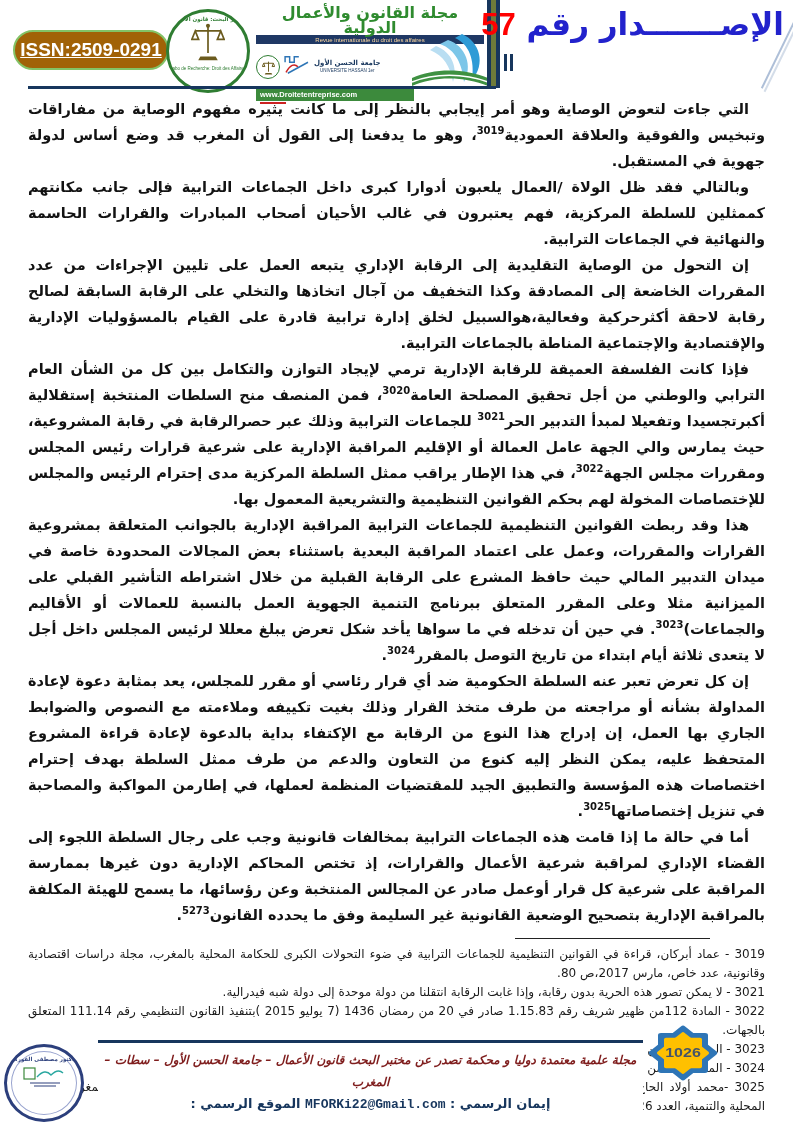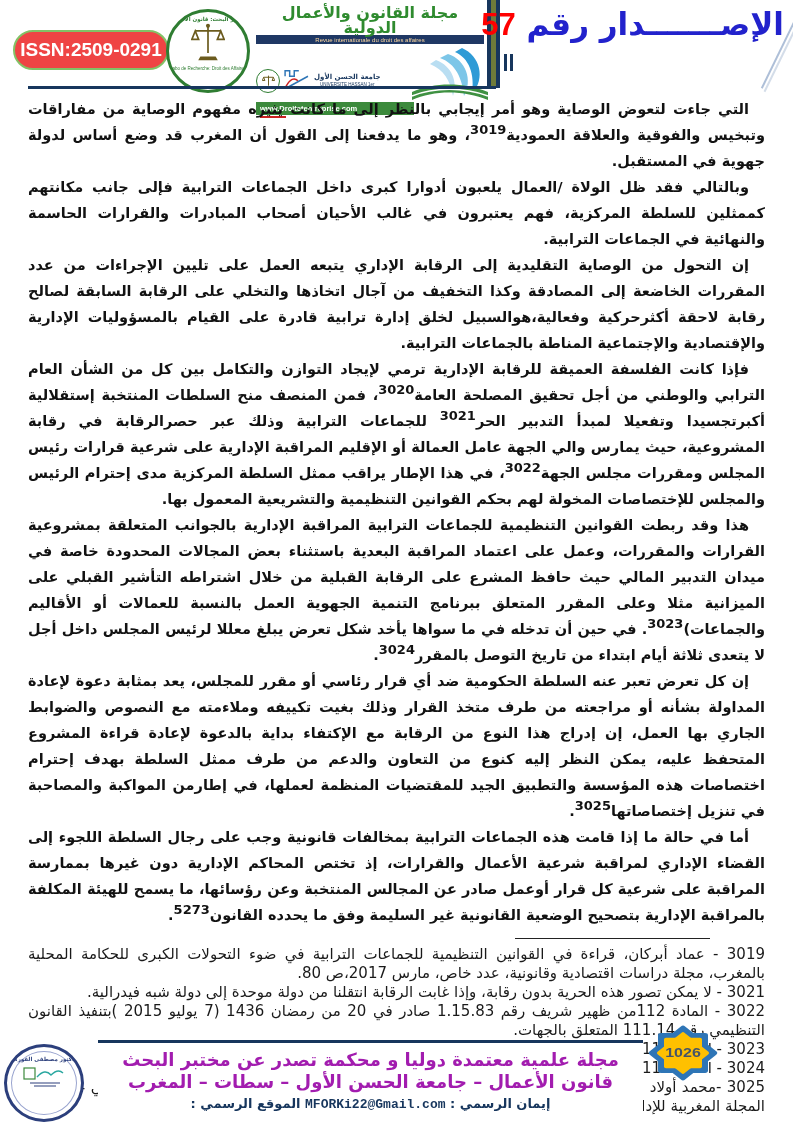--- a/index.html
+++ b/index.html
@@ -1,30 +1,30 @@
 <!DOCTYPE html>
 <html lang="ar"><head>
 <meta charset="utf-8">
 <style>
   html,body{margin:0;padding:0;background:#ffffff;}
   .page{position:relative;width:793px;height:1122px;margin:0 auto;background:#fff;overflow:hidden;
         font-family:"DejaVu Sans",sans-serif;}
 
   
-  .issn-pill{position:absolute;left:13px;top:30px;width:152px;height:36px;background:#ef4444;
+  .issn-pill{position:absolute;left:13px;top:30px;width:152px;height:36px;background:#a16207;
              border:2px solid #83c266;border-radius:20px;color:#fff;
-             font:bold 19px "Liberation Sans",sans-serif;display:flex;align-items:center;justify-content:center;}
+             font:bold 19px "Liberation Sans",sans-serif;display:flex;align-items:center;justify-content:center;text-decoration:underline;}
   .lab-logo{position:absolute;left:166px;top:9px;width:84px;height:84px;border-radius:50%;
             border:3px solid #2f7d32;background:#fff;box-sizing:border-box;text-align:center;overflow:hidden;}
   .lab-logo .t{font-size:5.5px;font-weight:bold;color:#2f7d32;margin-top:4px;line-height:6px;}
   .lab-logo .b{font-size:4.5px;color:#2f7d32;font-family:"Liberation Sans",sans-serif;line-height:5px;}
   .banner{position:absolute;left:256px;top:5px;width:228px;height:82px;}
   .banner-title{color:#2f8b2f;font-size:16px;font-weight:bold;text-align:center;line-height:15px;}
   .banner-sub{background:#1f3864;color:#ffd9a0;font:6px "Liberation Sans",sans-serif;text-align:center;padding:1.5px 0;}
-  .banner-mid{position:relative;height:42px;display:flex;align-items:center;gap:3px;padding-top:16px;}
+  .banner-mid{position:relative;height:42px;display:flex;align-items:center;gap:3px;padding-top:2px;}
   .mini-circle{width:22px;height:22px;border-radius:50%;border:1.5px solid #2f7d32;display:flex;
                align-items:center;justify-content:center;flex:0 0 auto;}
   .univ{line-height:7px;text-align:center;}
   .univ .u1{font-size:7px;color:#17365d;font-weight:bold;}
   .univ .u2{font-size:4.5px;color:#17365d;font-family:"Liberation Sans",sans-serif;}
   .bookfeather{position:absolute;right:-8px;bottom:-6px;}
   .banner-bottom{position:relative;background:#3c8a3c;color:#fff;font:bold 7.5px "Liberation Sans",sans-serif;
                  padding:2px 4px;width:150px;}
   .banner-bottom .redmark{position:absolute;left:4px;bottom:-3px;width:26px;height:2px;background:#cc2222;}
   .vbars{position:absolute;left:487px;top:0;width:13px;height:88px;
@@ -36,30 +36,30 @@
   .issue-line1 .num{color:#ff0000;font-family:"Liberation Sans",sans-serif;}
   .issue-line2{font-size:25px;font-weight:bold;color:#5e8a3c;margin-top:8px;white-space:nowrap;}
   .diag{position:absolute;right:14px;top:18px;width:2px;height:74px;background:#aebfd8;
         box-shadow:4px 2px 0 #d4dde9;transform:rotate(26deg);}
   .header-rule{position:absolute;left:28px;top:86px;width:468px;height:3px;background:#17365d;}
 
   
   .content{position:absolute;top:96px;right:28px;left:28px;direction:rtl;color:#121212;}
   .content p{margin:0;text-align:justify;text-indent:16px;font-weight:bold;
              font-size:14.5px;line-height:26px;}
-  .content sup{font-size:13px;line-height:0;}
+  .content sup{font-size:10px;line-height:0;}
   .footnotes{margin-top:10px;}
   .fn-rule{width:195px;border:none;border-top:1.6px solid #222;margin:8px 55px 6px 0;}
-  .fn{font-size:15px;line-height:19px;text-align:justify;font-weight:normal;color:#1a1a1a;}
+  .fn{font-size:12px;line-height:19px;text-align:justify;font-weight:normal;color:#1a1a1a;}
 
   
   .footer-mid{position:absolute;left:98px;right:150px;top:1040px;background:#fff;
               border-top:3px solid #17365d;border-bottom:3px solid #17365d;
               padding:6px 2px 8px;text-align:center;direction:rtl;}
-  .footer-mid .f1{font-size:18px;font-weight:bold;color:#a21caf;line-height:22px;}
+  .footer-mid .f1{font-size:12px;font-weight:bold;color:#7f1d1d;line-height:22px;font-style:italic;}
   .footer-mid .f2{font-size:13px;font-weight:bold;color:#17365d;line-height:22px;}
   .footer-mid .latin{font-family:Liberation Mono, monospace;}
   .stamp{position:absolute;left:4px;top:1044px;width:80px;height:78px;border-radius:50%;
          border:3px solid #2c3f7c;background:#fff;box-sizing:border-box;text-align:center;overflow:hidden;}
   .stamp-inner{position:absolute;inset:4px;border-radius:50%;border:1px solid #99a4cf;}
   .stamp .st{position:relative;font-size:5.5px;font-weight:bold;color:#2c3f7c;margin-top:9px;line-height:6px;}
   .badge{position:absolute;left:658px;top:1028px;width:50px;height:50px;transform:scaleY(0.8);}
   .star-sq{position:absolute;inset:0;background:#2e75b6;border-radius:3px;}
   .star-sq.rot{transform:rotate(45deg);}
   .star-sq.yel{inset:6px;background:#ffc000;border-radius:2px;}

